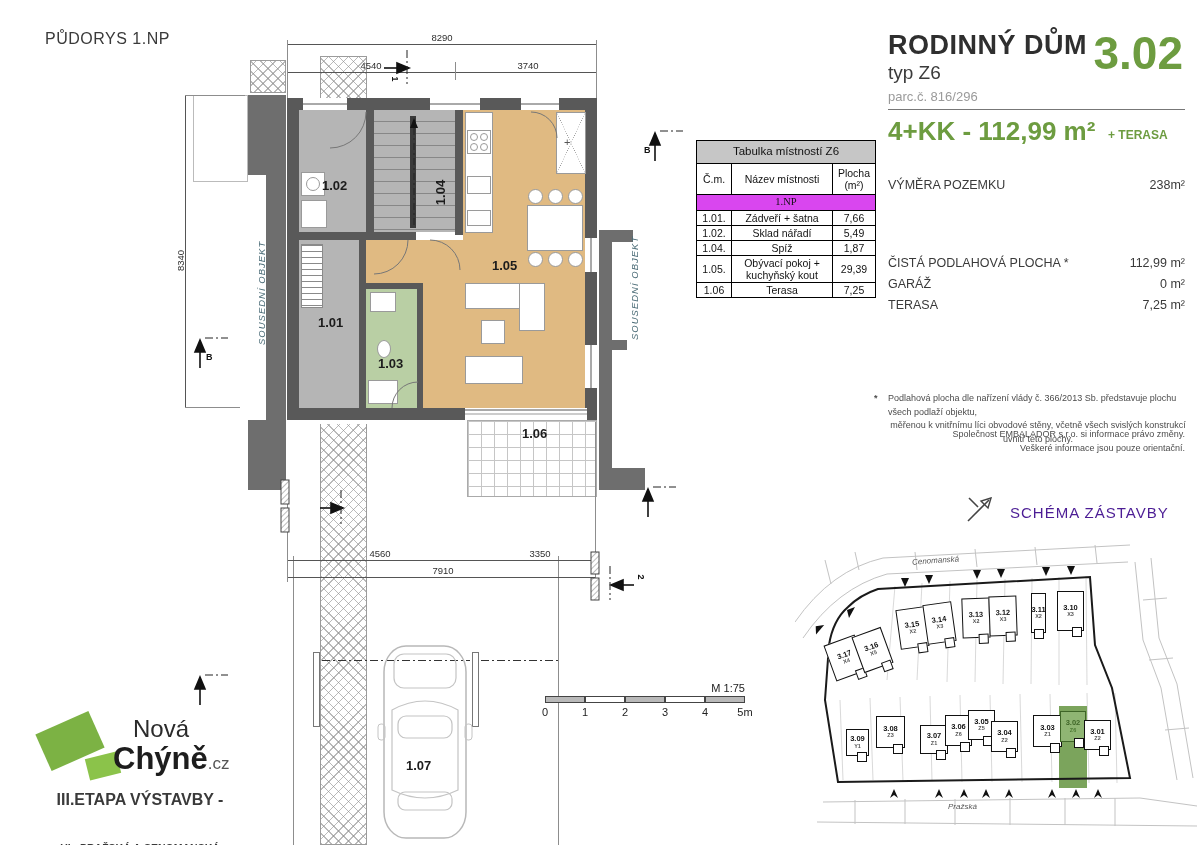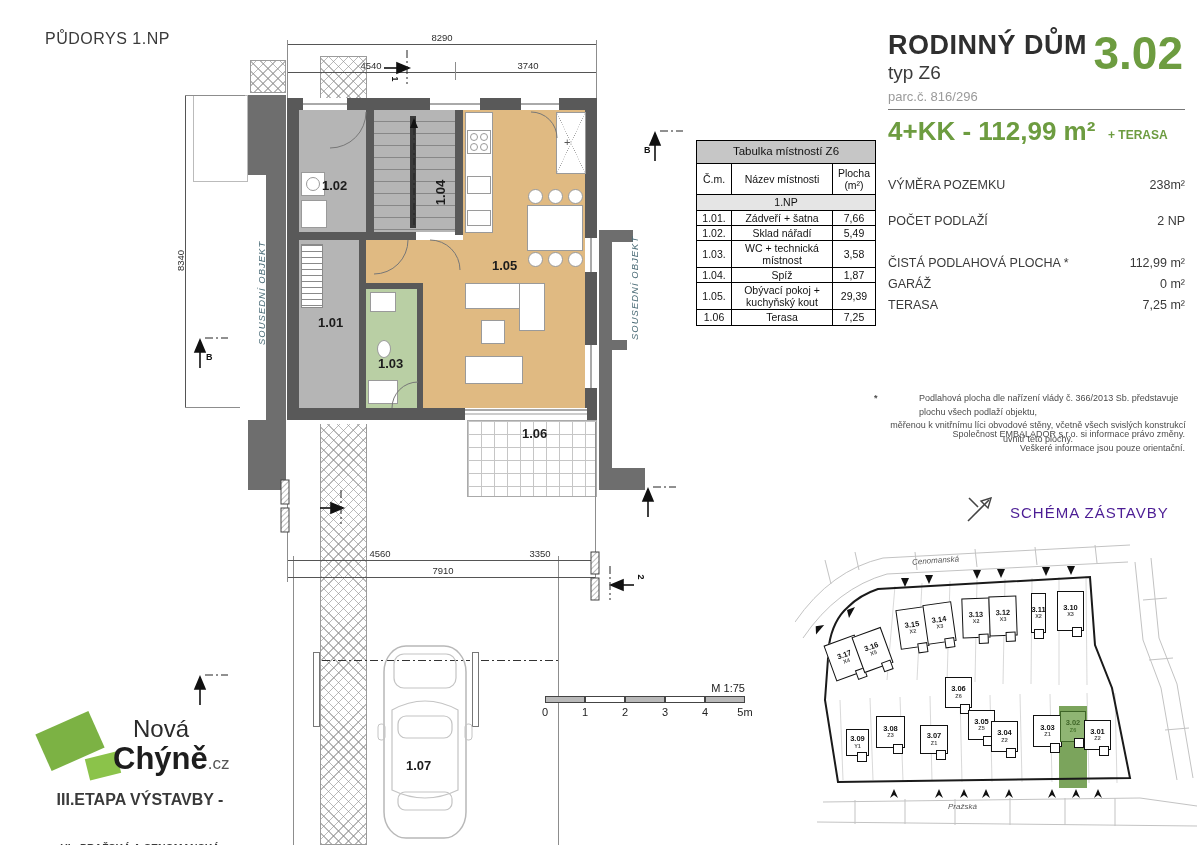--- a/index.html
+++ b/index.html
@@ -33,21 +33,21 @@
   .thin{position:absolute;background:#8d8d8d;}
   .dashdot-h{position:absolute;height:1px;
     background-image:repeating-linear-gradient(90deg,#333 0 8px,transparent 8px 11px,#333 11px 13px,transparent 13px 16px);}
   .mk{position:absolute;font-size:9px;font-weight:bold;color:#111;}
   .circ{position:absolute;border:1px solid #9a9a9a;border-radius:50%;background:#fff;box-sizing:border-box;}
   
   .rtable{position:absolute;left:696px;top:140px;border-collapse:collapse;table-layout:fixed;
     font-size:10.5px;color:#111;background:#fff;}
   .rtable td{border:1px solid #000;text-align:center;vertical-align:middle;padding:1px 2px;line-height:1.15;}
   .rtable .hdrrow td{background:#c6c6c6;font-size:11.5px;}
-  .rtable .secrow td{background:#e5e5e5;}
+  .rtable .secrow td{background:#d946ef;font-family:Liberation Serif, serif;}
   
   .spec-row{position:absolute;left:888px;width:297px;display:flex;justify-content:space-between;
     font-size:12.5px;color:#3a3a3a;}
   .fn{position:absolute;font-size:9px;color:#4c4c4c;line-height:1.5;}
   
   .house{position:absolute;background:#fff;border:1.3px solid #111;box-sizing:border-box;
     display:flex;flex-direction:column;align-items:center;justify-content:center;z-index:3;}
   .house .hl{font-weight:bold;font-size:7.5px;color:#111;line-height:1;}
   .house .hs{font-size:5.5px;color:#555;line-height:1.2;font-weight:bold;}
   .house::after{content:"";position:absolute;bottom:-7px;right:1px;width:8px;height:8px;
@@ -283,25 +283,20 @@
       <td>1.01.</td>
       <td>Zádveří + šatna</td>
       <td>7,66</td>
         </tr>
     <tr>
       <td>1.02.</td>
       <td>Sklad nářadí</td>
       <td>5,49</td>
         </tr>
     <tr>
-      <td>1.03.</td>
-      <td style="width:96px;">WC + technická místnost</td>
-      <td>3,58</td>
-        </tr>
-    <tr>
       <td>1.04.</td>
       <td>Spíž</td>
       <td>1,87</td>
         </tr>
     <tr>
       <td>1.05.</td>
       <td>Obývací pokoj + kuchyňský kout</td>
       <td>29,39</td>
         </tr>
     <tr>
@@ -317,40 +312,36 @@
   <div class="abs" style="left:888px;top:62px;font-size:19px;color:#3b3b3b;">typ Z6</div>
   <div class="abs" style="left:888px;top:89px;font-size:13px;color:#9a9a9a;">parc.č. 816/296</div>
   <div class="abs" style="left:888px;top:109px;width:297px;height:1px;background:#777;"></div>
   <div class="abs" style="left:888px;top:116px;font-size:26px;font-weight:bold;color:#6d9c40;">4+KK - 112,99 m²</div>
   <div class="abs" style="left:1108px;top:128px;font-size:12px;font-weight:bold;color:#6d9c40;">+ TERASA</div>
 
   <div class="spec-row" style="top:178px;">
     <span>VÝMĚRA POZEMKU</span>
     <span>238m²</span>
     </div>
-  <div class="spec-row" style="top:214px;">
-    <span>POČET PODLAŽÍ</span>
-    <span>2 NP</span>
-    </div>
   <div class="spec-row" style="top:256px;">
     <span>ČISTÁ PODLAHOVÁ PLOCHA  *</span>
     <span>112,99 m²</span>
     </div>
   <div class="spec-row" style="top:277px;">
     <span>GARÁŽ</span>
     <span>0 m²</span>
     </div>
   <div class="spec-row" style="top:298px;">
     <span>TERASA</span>
     <span>7,25 m²</span>
     </div>
 
   <div class="fn" style="left:874px;top:392px;font-weight:bold;">*</div>
   <div class="fn" style="left:888px;top:392px;width:300px;">
-    <span style="display:block;margin-left:31px;">Podlahová plocha dle nařízení vlády č. 366/2013 Sb. představuje plochu všech podlaží objektu,</span>
+    <span style="display:block;">Podlahová plocha dle nařízení vlády č. 366/2013 Sb. představuje plochu všech podlaží objektu,</span>
     <span style="display:block;text-align:center;">měřenou k vnitřnímu líci obvodové stěny, včetně všech svislých konstrukcí uvnitř této plochy.</span>
   </div>
   <div class="fn" style="left:888px;top:428px;width:297px;text-align:right;">
     <span style="display:block;">Společnost EMBALADOR s.r.o. si informace právo změny.</span>
     <span style="display:block;">Veškeré informace jsou pouze orientační.</span>
   </div>
 
   <svg class="abs" style="left:962px;top:492px;" width="34" height="34" viewBox="0 0 34 34">
     <line x1="6" y1="29" x2="27" y2="8" stroke="#444" stroke-width="1.6"></line>
     <polygon points="29,6 19,9 26,16" fill="none" stroke="#444" stroke-width="1.4"></polygon>
@@ -473,21 +464,21 @@
     <span class="hs">Y1</span>
     </div>
   <div class="house" style="left:876px;top:716px;width:29px;height:32px;">
     <span class="hl">3.08</span>
     <span class="hs">Z3</span>
     </div>
   <div class="house" style="left:920px;top:725px;width:28px;height:29px;">
     <span class="hl">3.07</span>
     <span class="hs">Z1</span>
     </div>
-  <div class="house" style="left:945px;top:677px;width:27px;height:31px;">
+  <div class="house" style="left:945px;top:715px;width:27px;height:31px;">
     <span class="hl">3.06</span>
     <span class="hs">Z6</span>
     </div>
   <div class="house" style="left:968px;top:710px;width:27px;height:30px;">
     <span class="hl">3.05</span>
     <span class="hs">Z5</span>
     </div>
   <div class="house" style="left:991px;top:721px;width:27px;height:31px;">
     <span class="hl">3.04</span>
     <span class="hs">Z2</span>

